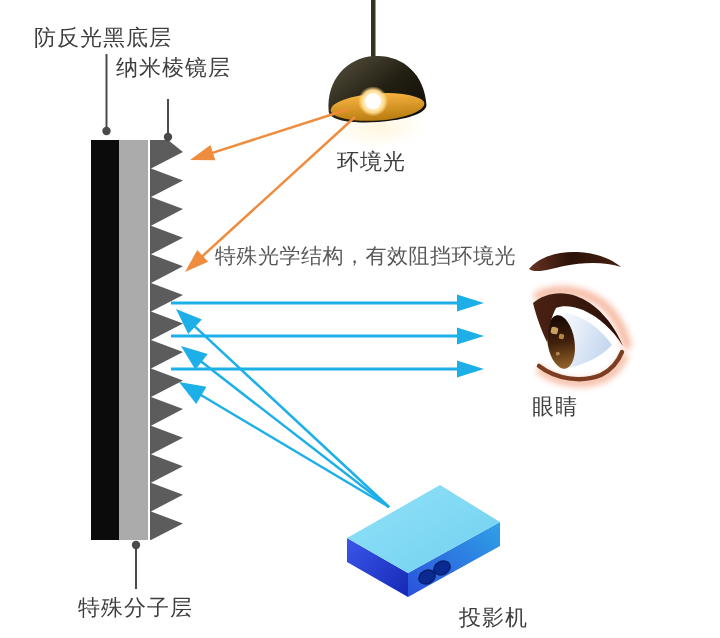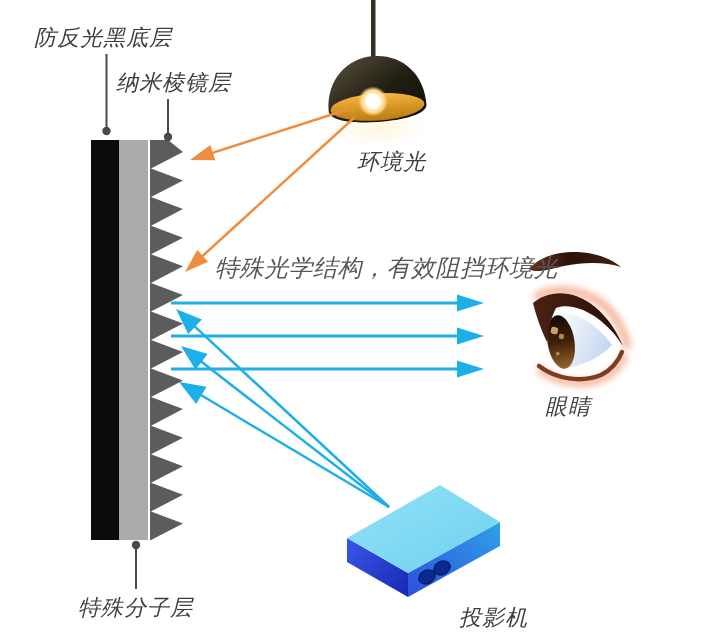--- a/index.html
+++ b/index.html
@@ -1,34 +1,32 @@
 <!DOCTYPE html>
 <html style="--background: #FFFFFF; --arrow-orange: #EF8C3E; --arrow-blue: #1DAFE8; --layer-black: #0B0B0B; --layer-gray: #ABABAB; --layer-prism: #5C5C5C; --leader-gray: #4A4A4A; --label-text: #3E3E3E; --description-text: #575757; --lamp-shade: #211E12; --lamp-gold: #D99822; --projector-top: #82DAF4; --projector-front: #1E3CCE; --projector-side: #2D8FE0; --lens-navy: #0A2A92;"><head>
 <meta charset="utf-8">
 <style>
   html,body{margin:0;padding:0;background:#fff;}
   .stage{
     position:relative;width:720px;height:638px;overflow:hidden;
     background:var(--background,#fff);
     font-family:"Liberation Sans","DejaVu Sans",sans-serif;
-    font-style:italic;
   }
   .stage svg{position:absolute;left:0;top:0;}
   .lbl{
     position:absolute;
     color:var(--label-text,#3e3e3e);
     font-size:22px;line-height:24px;white-space:nowrap;
     letter-spacing:1px;
   }
   .desc{
     position:absolute;left:215px;top:240px;
     color:var(--description-text,#575757);
-    font-size:24px;line-height:31px;white-space:nowrap;
+    font-size:21px;line-height:31px;white-space:nowrap;
     letter-spacing:0.5px;
-    margin-top:12px;
   }
 </style>
 </head>
 <body>
 
 <div class="stage">
 
 <svg width="720" height="638" viewBox="0 0 720 638">
   <defs>
     <linearGradient id="domeGrad" x1="0" y1="0" x2="1" y2="1">
@@ -170,22 +168,22 @@
     <polygon points="408,573 408,597 500,546 500,522" fill="url(#projRightGrad)"></polygon>
     <polygon points="347,538 440,485 500,522 408,573" fill="url(#projTopGrad)"></polygon>
     <g>
       <ellipse cx="427" cy="577" rx="8.5" ry="6.5" transform="rotate(-28 427 577)" style="fill:var(--lens-navy,#0a2a92)" stroke="#071f70" stroke-width="1.5"></ellipse>
       <ellipse cx="442" cy="568" rx="8.5" ry="6.5" transform="rotate(-28 442 568)" style="fill:var(--lens-navy,#0a2a92)" stroke="#071f70" stroke-width="1.5"></ellipse>
     </g>
   </g>
 </svg>
 
 <div class="lbl" style="left:34px;top:26px">防反光黑底层</div>
-<div class="lbl" style="left:116px;top:71px">纳米棱镜层</div>
+<div class="lbl" style="left:116px;top:56px">纳米棱镜层</div>
 <div class="lbl" style="left:78px;top:596px">特殊分子层</div>
-<div class="lbl" style="left:357px;top:150px">环境光</div>
-<div class="lbl" style="left:545px;top:395px">眼睛</div>
+<div class="lbl" style="left:337px;top:150px">环境光</div>
+<div class="lbl" style="left:532px;top:395px">眼睛</div>
 <div class="lbl" style="left:459px;top:606px">投影机</div>
 <div class="desc">
   <div>特殊光学结构，有效阻挡环境光</div>
 </div>
 
 </div>
 
 </body></html>

